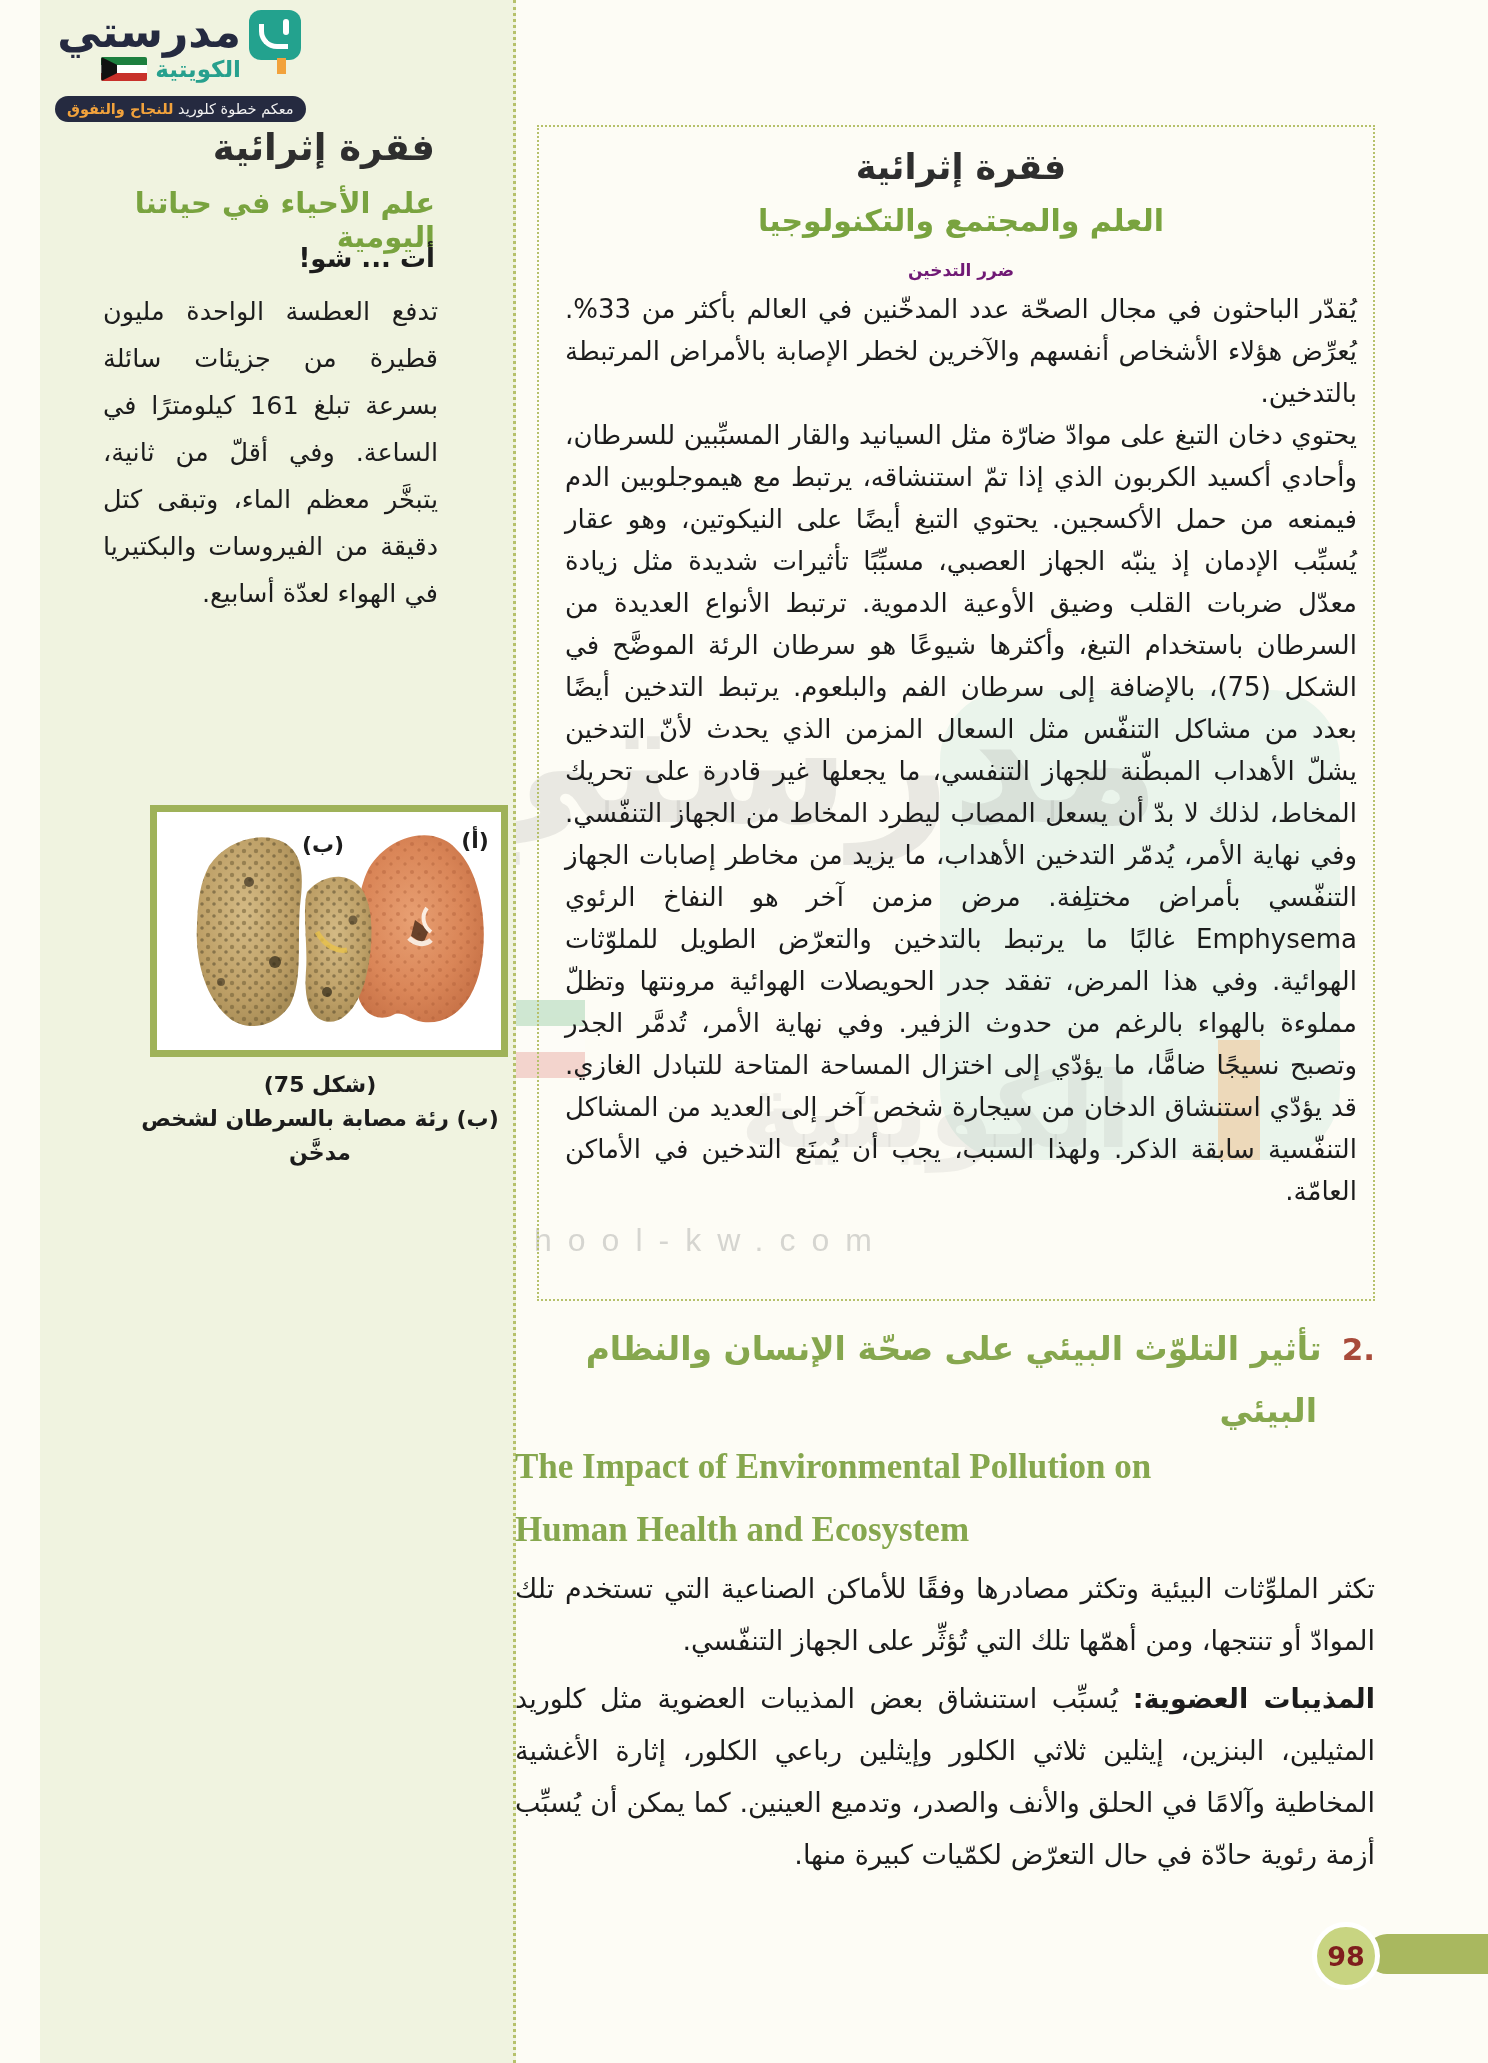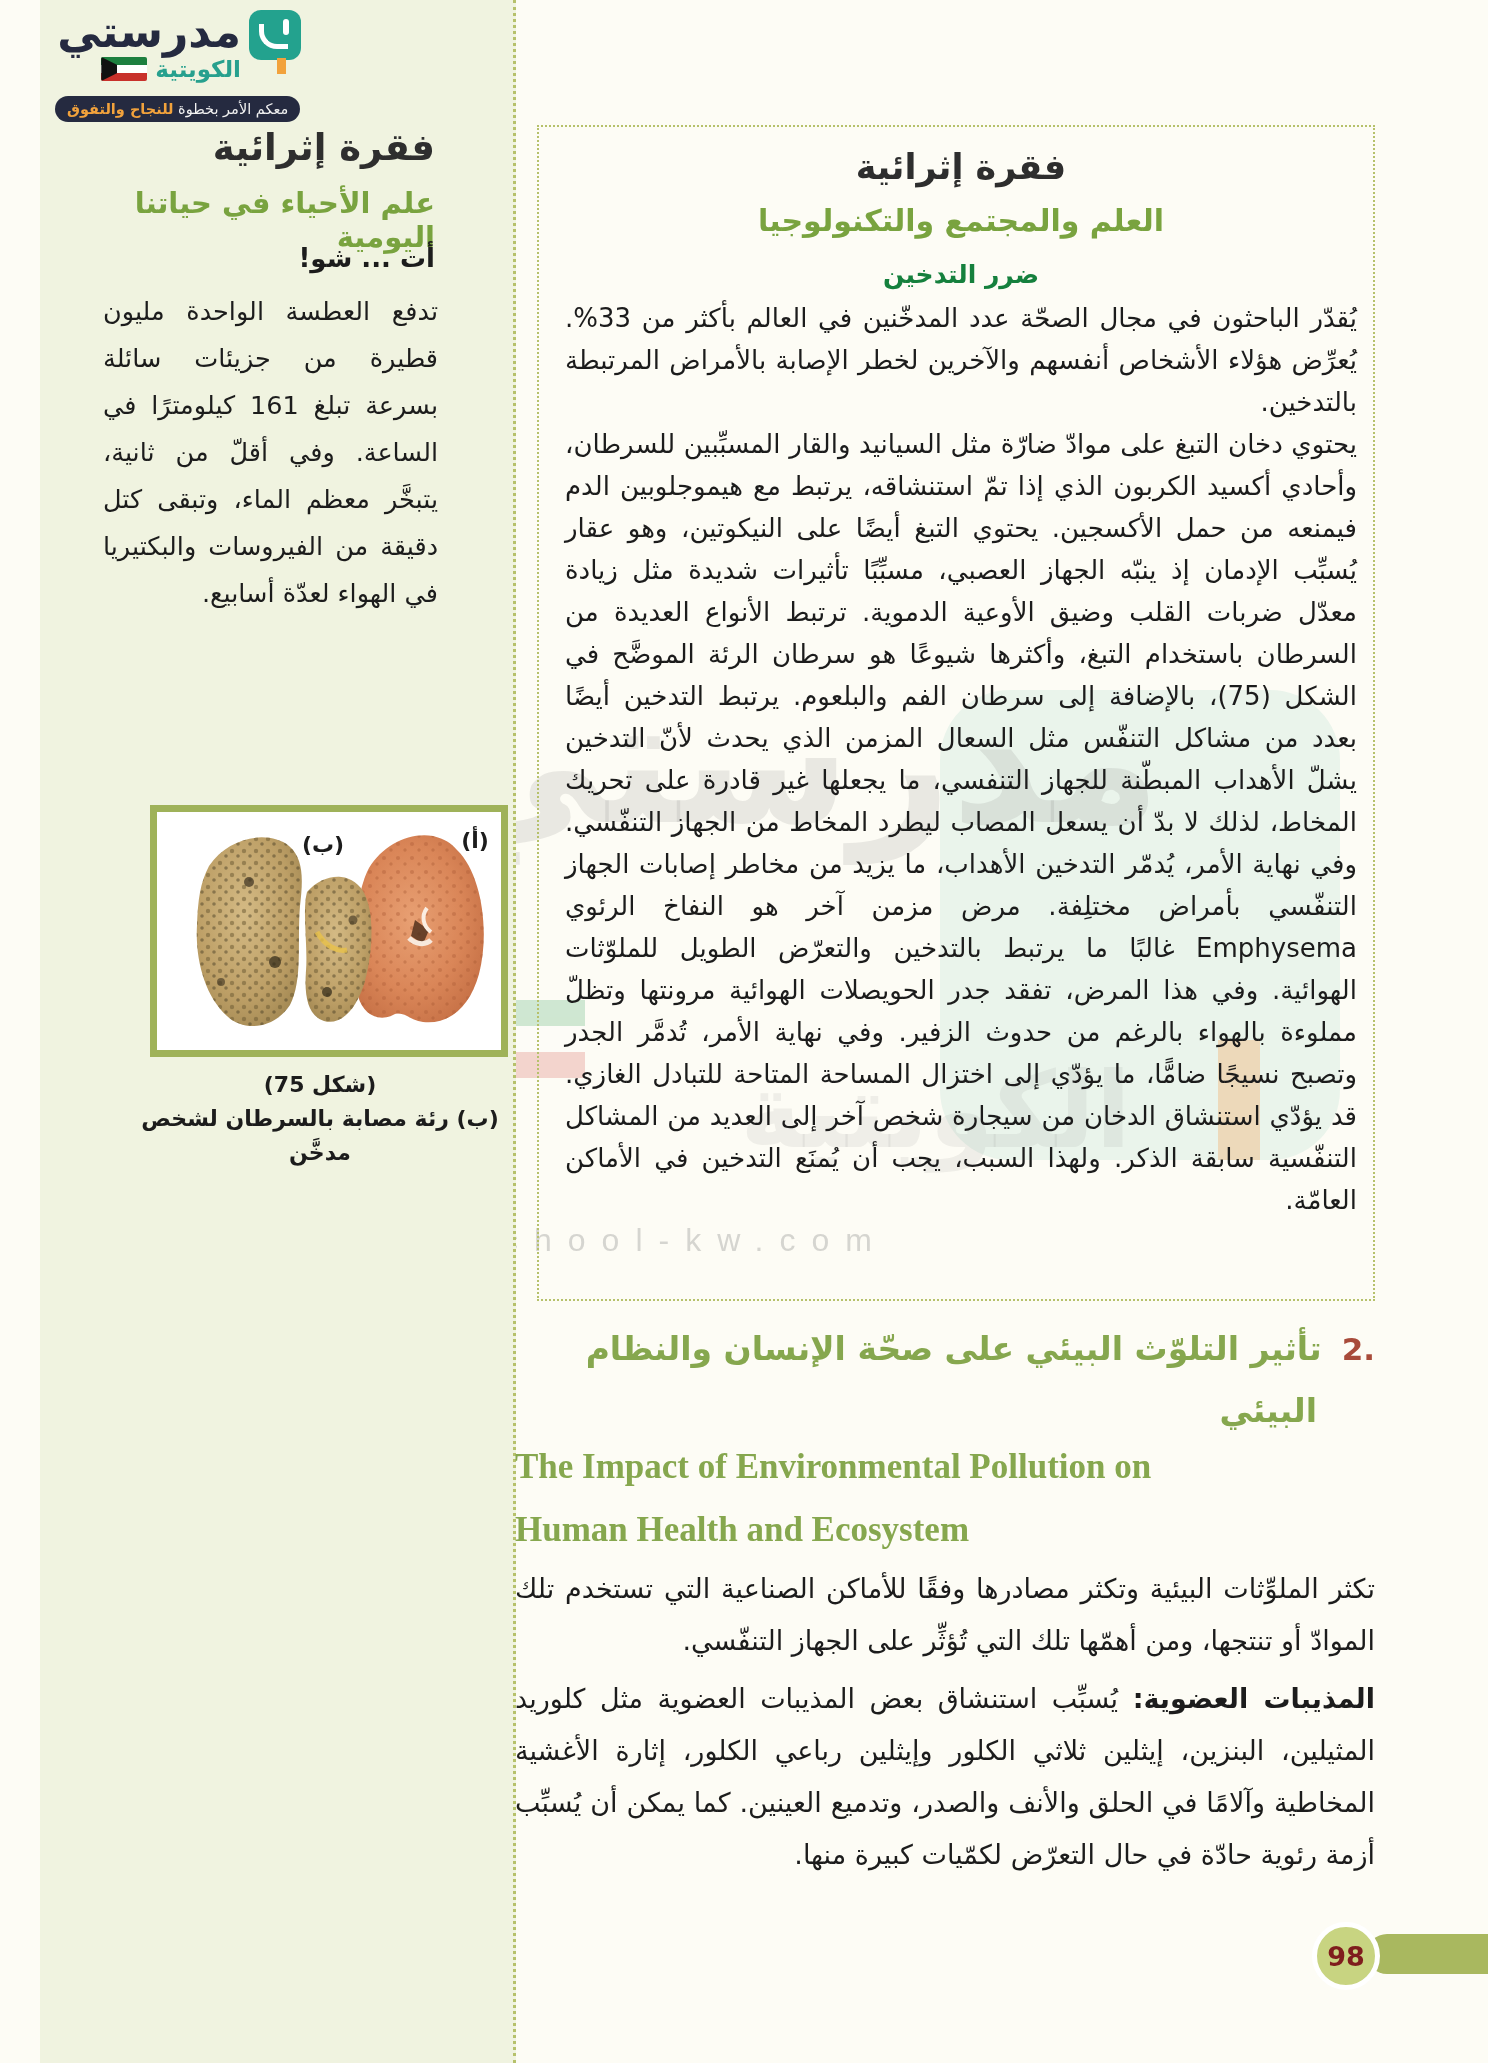--- a/index.html
+++ b/index.html
@@ -42,21 +42,21 @@
   
   .figure-box{position:absolute;left:150px;top:805px;width:358px;height:252px;
         background:#ffffff;border:7px solid #9fb259;box-sizing:border-box;}
   .figure-caption{position:absolute;left:110px;top:1068px;width:420px;text-align:center;
         direction:rtl;font-size:22px;font-weight:bold;line-height:34px;color:#1c1c1c;}
   
   .enrich-box{position:absolute;left:537px;top:125px;width:838px;height:1176px;
         border:2.5px dotted #b6c16b;box-sizing:border-box;padding:20px 16px 0 26px;background:transparent;}
   .eb-head{text-align:center;font-size:35px;font-weight:bold;color:#2e2e2e;}
   .eb-sub{text-align:center;font-size:30px;font-weight:bold;color:#79a33f;margin-top:16px;}
-  .eb-title{text-align:center;font-size:25px;font-weight:bold;color:#15803d;margin-top:22px;direction:rtl;}
+  .eb-title{text-align:center;font-size:17px;font-weight:bold;color:#701a75;margin-top:22px;direction:rtl;}
   .eb-body{direction:rtl;text-align:justify;font-size:26px;line-height:42px;color:#1c1c1c;margin-top:8px;}
   
   .sec2{position:absolute;left:515px;top:1332px;width:860px;}
   .sec2-head{direction:rtl;font-size:33px;font-weight:bold;color:#86a74e;line-height:1.0;}
   .sec2-head .num{color:#a84b3a;direction:ltr;unicode-bidi:embed;margin-left:20px;font-size:31px;}
   .sec2-head-l2{direction:rtl;padding-right:58px;font-size:33px;font-weight:bold;color:#86a74e;margin-top:26px;}
   .sec2-en{font-family:"Liberation Serif","DejaVu Serif",serif;font-weight:bold;
         font-size:35px;color:#86a74e;margin-top:19px;line-height:1;}
   .sec2-en .l2{margin-top:28px;}
   .sec2-p{direction:rtl;text-align:justify;font-size:27px;line-height:52px;color:#1c1c1c;margin-top:16px;}
@@ -116,21 +116,21 @@
         </div>
       </div>
       <div class="logo-mark">
         <span class="bubble">
             <span class="eye"></span>
             <span class="smile"></span>
           </span>
         <span class="pencil"></span>
       </div>
     </div>
-    <div class="tagline"><span>معكم الأمر بخطوة </span><b>للنجاح والتفوق</b></div>
+    <div class="tagline"><span>معكم خطوة كلوريد </span><b>للنجاح والتفوق</b></div>
   </div>
 
   <div class="sb-head">فقرة إثرائية</div>
   <div class="sb-sub">علم الأحياء في حياتنا اليومية</div>
   <div class="sb-sound">أت ... شو!</div>
   <div class="sb-body" dir="rtl">تدفع العطسة الواحدة مليون قطيرة من جزيئات سائلة بسرعة تبلغ 161 كيلومترًا في الساعة. وفي أقلّ من ثانية، يتبخَّر معظم الماء، وتبقى كتل دقيقة من الفيروسات والبكتيريا في الهواء لعدّة أسابيع.</div>
 
   <div class="figure-box">
     <svg width="344" height="238" viewBox="0 0 344 238">
       <defs>

